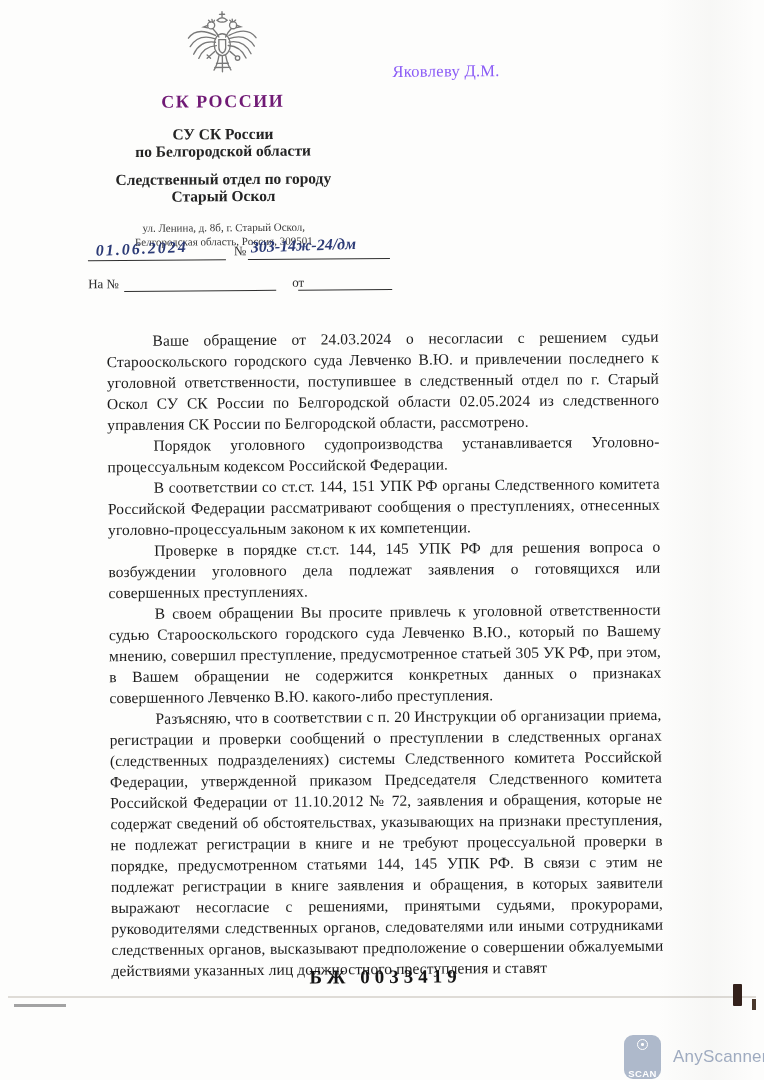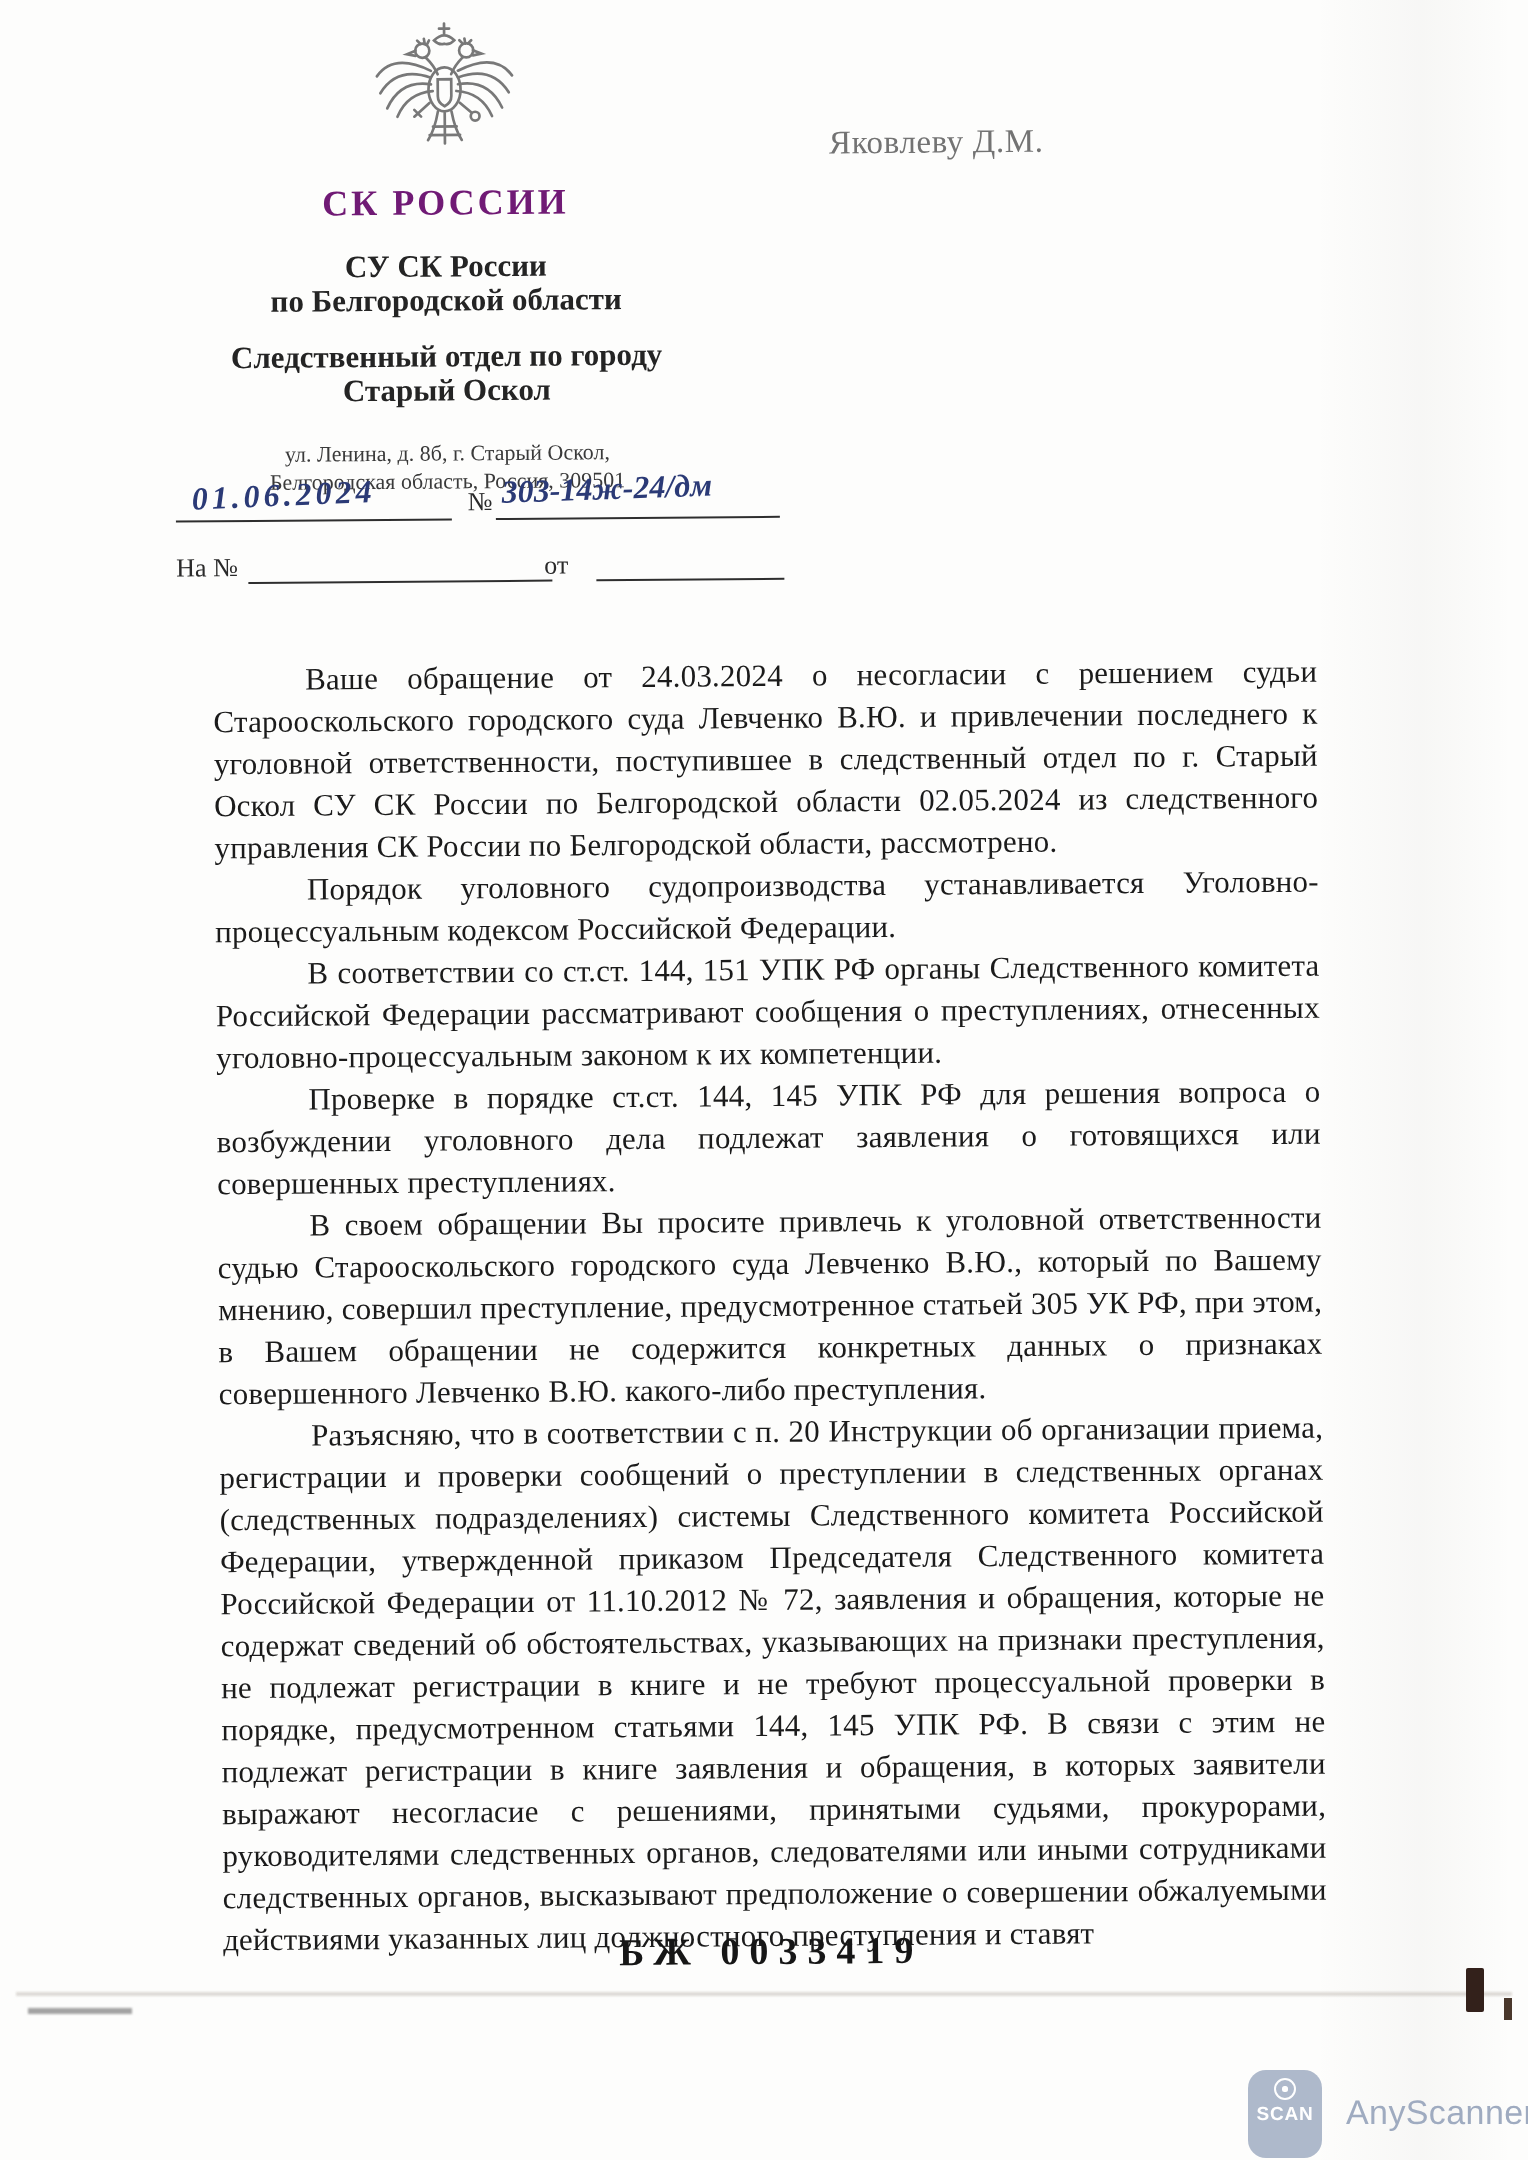--- a/index.html
+++ b/index.html
@@ -57,27 +57,27 @@
     letter-spacing:2px;
   }
   .u-line { position:absolute; border-bottom:1.5px solid #2e2e2e; }
   .date-line { left:0; top:22px; width:138px; }
   .num-sign { position:absolute; left:146px; top:6px; font-size:13px; }
   .hw-num { position:absolute; left:163px; top:0px; transform:rotate(-1.5deg); }
   .num-line { left:160px; top:22px; width:142px; }
   .na-row { margin-top:8px; position:relative; height:20px; font-size:13px; }
   .na-label { position:absolute; left:0; top:0; }
   .na-line { left:36px; top:15px; width:152px; }
-  .ot-label { position:absolute; left:184px; top:0;text-align:right; }
+  .ot-label { position:absolute; left:204px; top:0;text-align:right; }
   .ot-line { left:210px; top:15px; width:94px; }
 
   
   .recipient {
-    position:absolute; left:418px; top:62px;
-    font-size:16.5px; color:#737373;
+    position:absolute; left:396px; top:62px;
+    font-size:16.5px; color:#8b5cf6;
     letter-spacing:0.3px;
   }
 
   
   .body-text {
     position:absolute; left:108px; top:328px; width:552px;
     font-size:15.5px; line-height:21px;
     text-align:justify; color:#1b1b1b;
     letter-spacing:0.1px;
   }
@@ -111,21 +111,21 @@
 
   
   .watermark {
     position:absolute; left:624px; top:1035px;
     display:flex; align-items:center; gap:12px;
     font-family:"Liberation Sans", sans-serif;
   }
   .wm-icon {
     width:37px; height:44px; border-radius:9px;
     background:#aeb9cb;
-    display:flex; flex-direction:column; align-items:center; justify-content:flex-start;
+    display:flex; flex-direction:column; align-items:center; justify-content:space-between;
     padding-top:4px; box-sizing:border-box;
   }
   .wm-lens {
     width:9px; height:9px; border:1.6px solid #ffffff; border-radius:50%;
     display:flex; align-items:center; justify-content:center;
   }
   .wm-lens::after {
     content:""; width:2.5px; height:2.5px; background:#ffffff; border-radius:50%;
   }
   .wm-icon-text {

